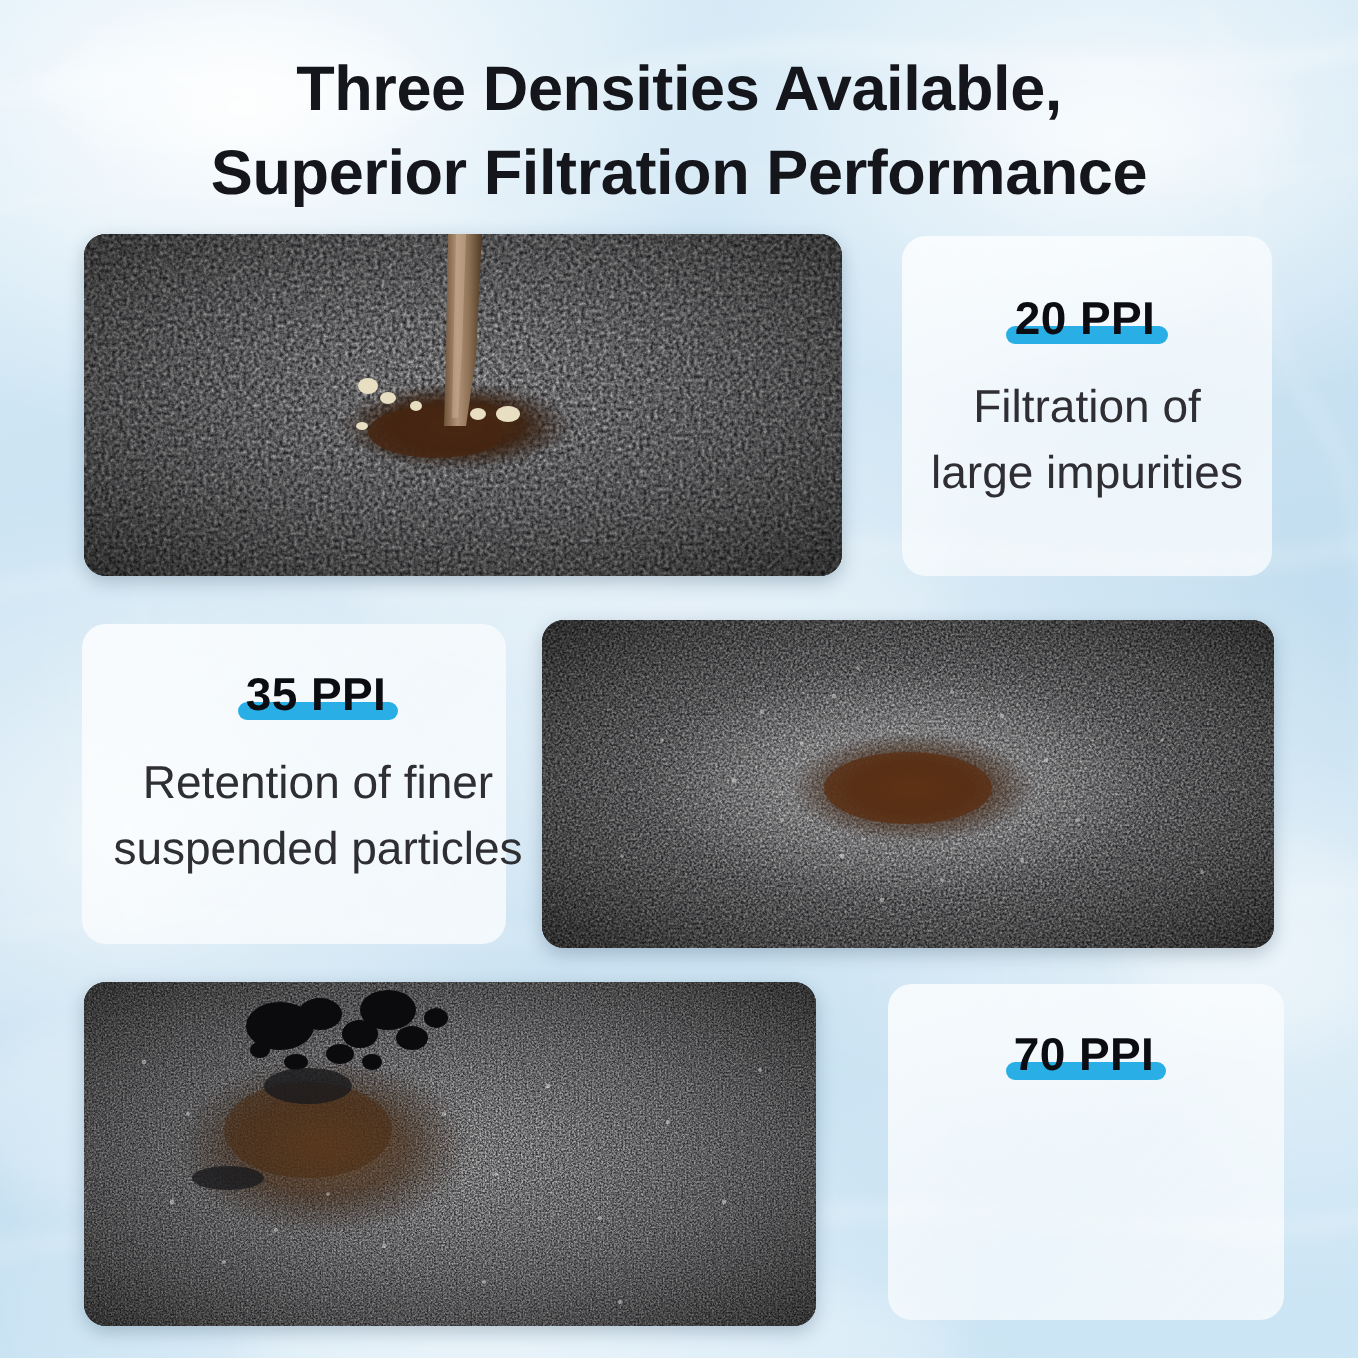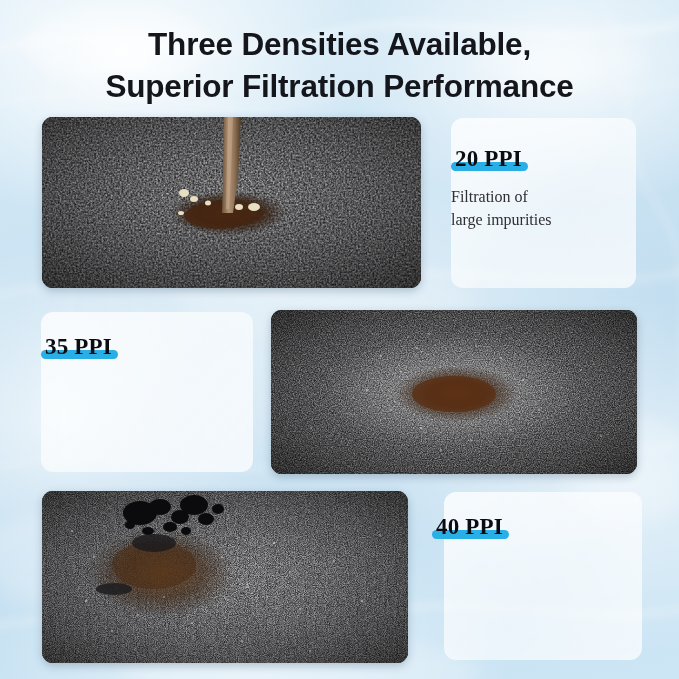--- a/index.html
+++ b/index.html
@@ -61,21 +61,21 @@
   
   .panel {
     position: absolute;
     background: linear-gradient(135deg, rgba(255,255,255,.80) 0%, rgba(255,255,255,.62) 55%, rgba(255,255,255,.72) 100%);
     border-radius: 12px;
     filter: blur(0.2px);
   }
 
   .textblock {
     position: absolute;
-    font-family: Liberation Serif, serif;
+    text-align: center;
   }
   .ppi-wrap {
     position: relative;
     display: inline-block;
     padding: 0 6px 0 4px;
   }
   .ppi-bar {
     position: absolute;
     left: 0;
     right: 0;
@@ -88,21 +88,21 @@
     position: relative;
     z-index: 2;
     color: #0c0d12;
     font-size: 23px;
     font-weight: bold;
     letter-spacing: .2px;
   }
   .desc {
     margin-top: 14px;
     color: #2e2e33;
-    font-size: 16px;
+    font-size: 23px;
     line-height: 1.42;
     white-space: pre-line;
   }
 
   
   .photo {
     position: absolute;
     border-radius: 11px;
     overflow: hidden;
     box-shadow: 0 3px 9px rgba(40,70,95,.28);
@@ -285,20 +285,22 @@
           </g>
         </svg>
       </div>
     </div>
 
     <div class="textblock" style="left:41px; top:334px; width:236px;">
       <div class="ppi-wrap">
         <span class="ppi-bar"></span>
         <span class="ppi-label">35 PPI</span>
       </div>
+      <div class="desc">Retention of finer
+suspended particles</div>
     </div>
   </div>
 
   <div class="row">
 
     <div class="panel" style="left:444px; top:492px; width:198px; height:168px;"></div>
 
     <div class="photo" style="left:42px; top:491px; width:366px; height:172px;">
       <div class="foam">
         <svg viewBox="0 0 366 172" preserveAspectRatio="none">
@@ -359,18 +361,18 @@
             <circle cx="96" cy="124" r="1"></circle>
               <circle cx="122" cy="106" r="0.9"></circle>
           </g>
         </svg>
       </div>
     </div>
 
     <div class="textblock" style="left:432px; top:514px; width:222px;">
       <div class="ppi-wrap">
         <span class="ppi-bar"></span>
-        <span class="ppi-label">40 PPI</span>
+        <span class="ppi-label">70 PPI</span>
       </div>
     </div>
   </div>
 
 </div>
 
 </body></html>

